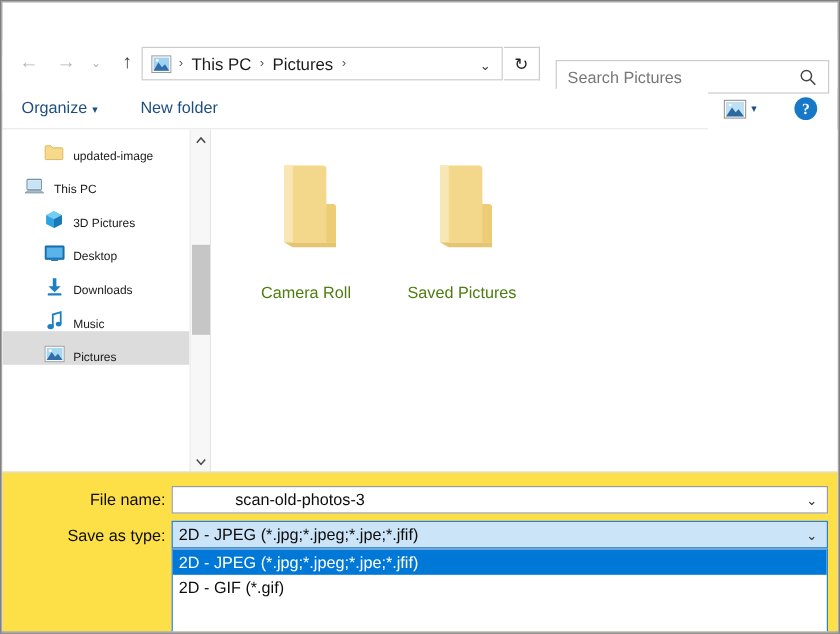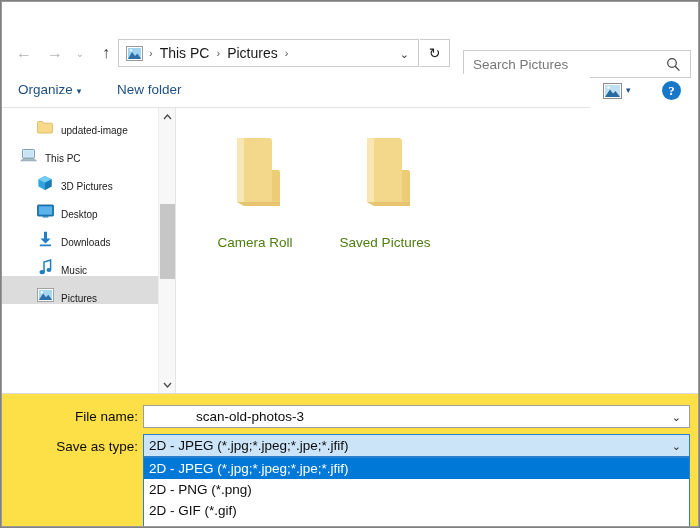--- a/index.html
+++ b/index.html
@@ -459,22 +459,19 @@
     <div class="field-combo">
       <span class="val">2D - JPEG (*.jpg;*.jpeg;*.jpe;*.jfif)</span>
       <span class="combo-chevron">⌄</span>
     </div>
 
     <div class="dropdown" id="dropdown-host">
         <div class="dd-item selected">
           <span>2D - JPEG (*.jpg;*.jpeg;*.jpe;*.jfif)</span>
         </div>
         <div class="dd-item">
-          <span>2D - PNG (*.png)</span>
-        </div>
-        <div class="dd-item">
           <span>2D - GIF (*.gif)</span>
         </div>
       </div>
 
   </div>
 
 </div>
 
 </body></html>

